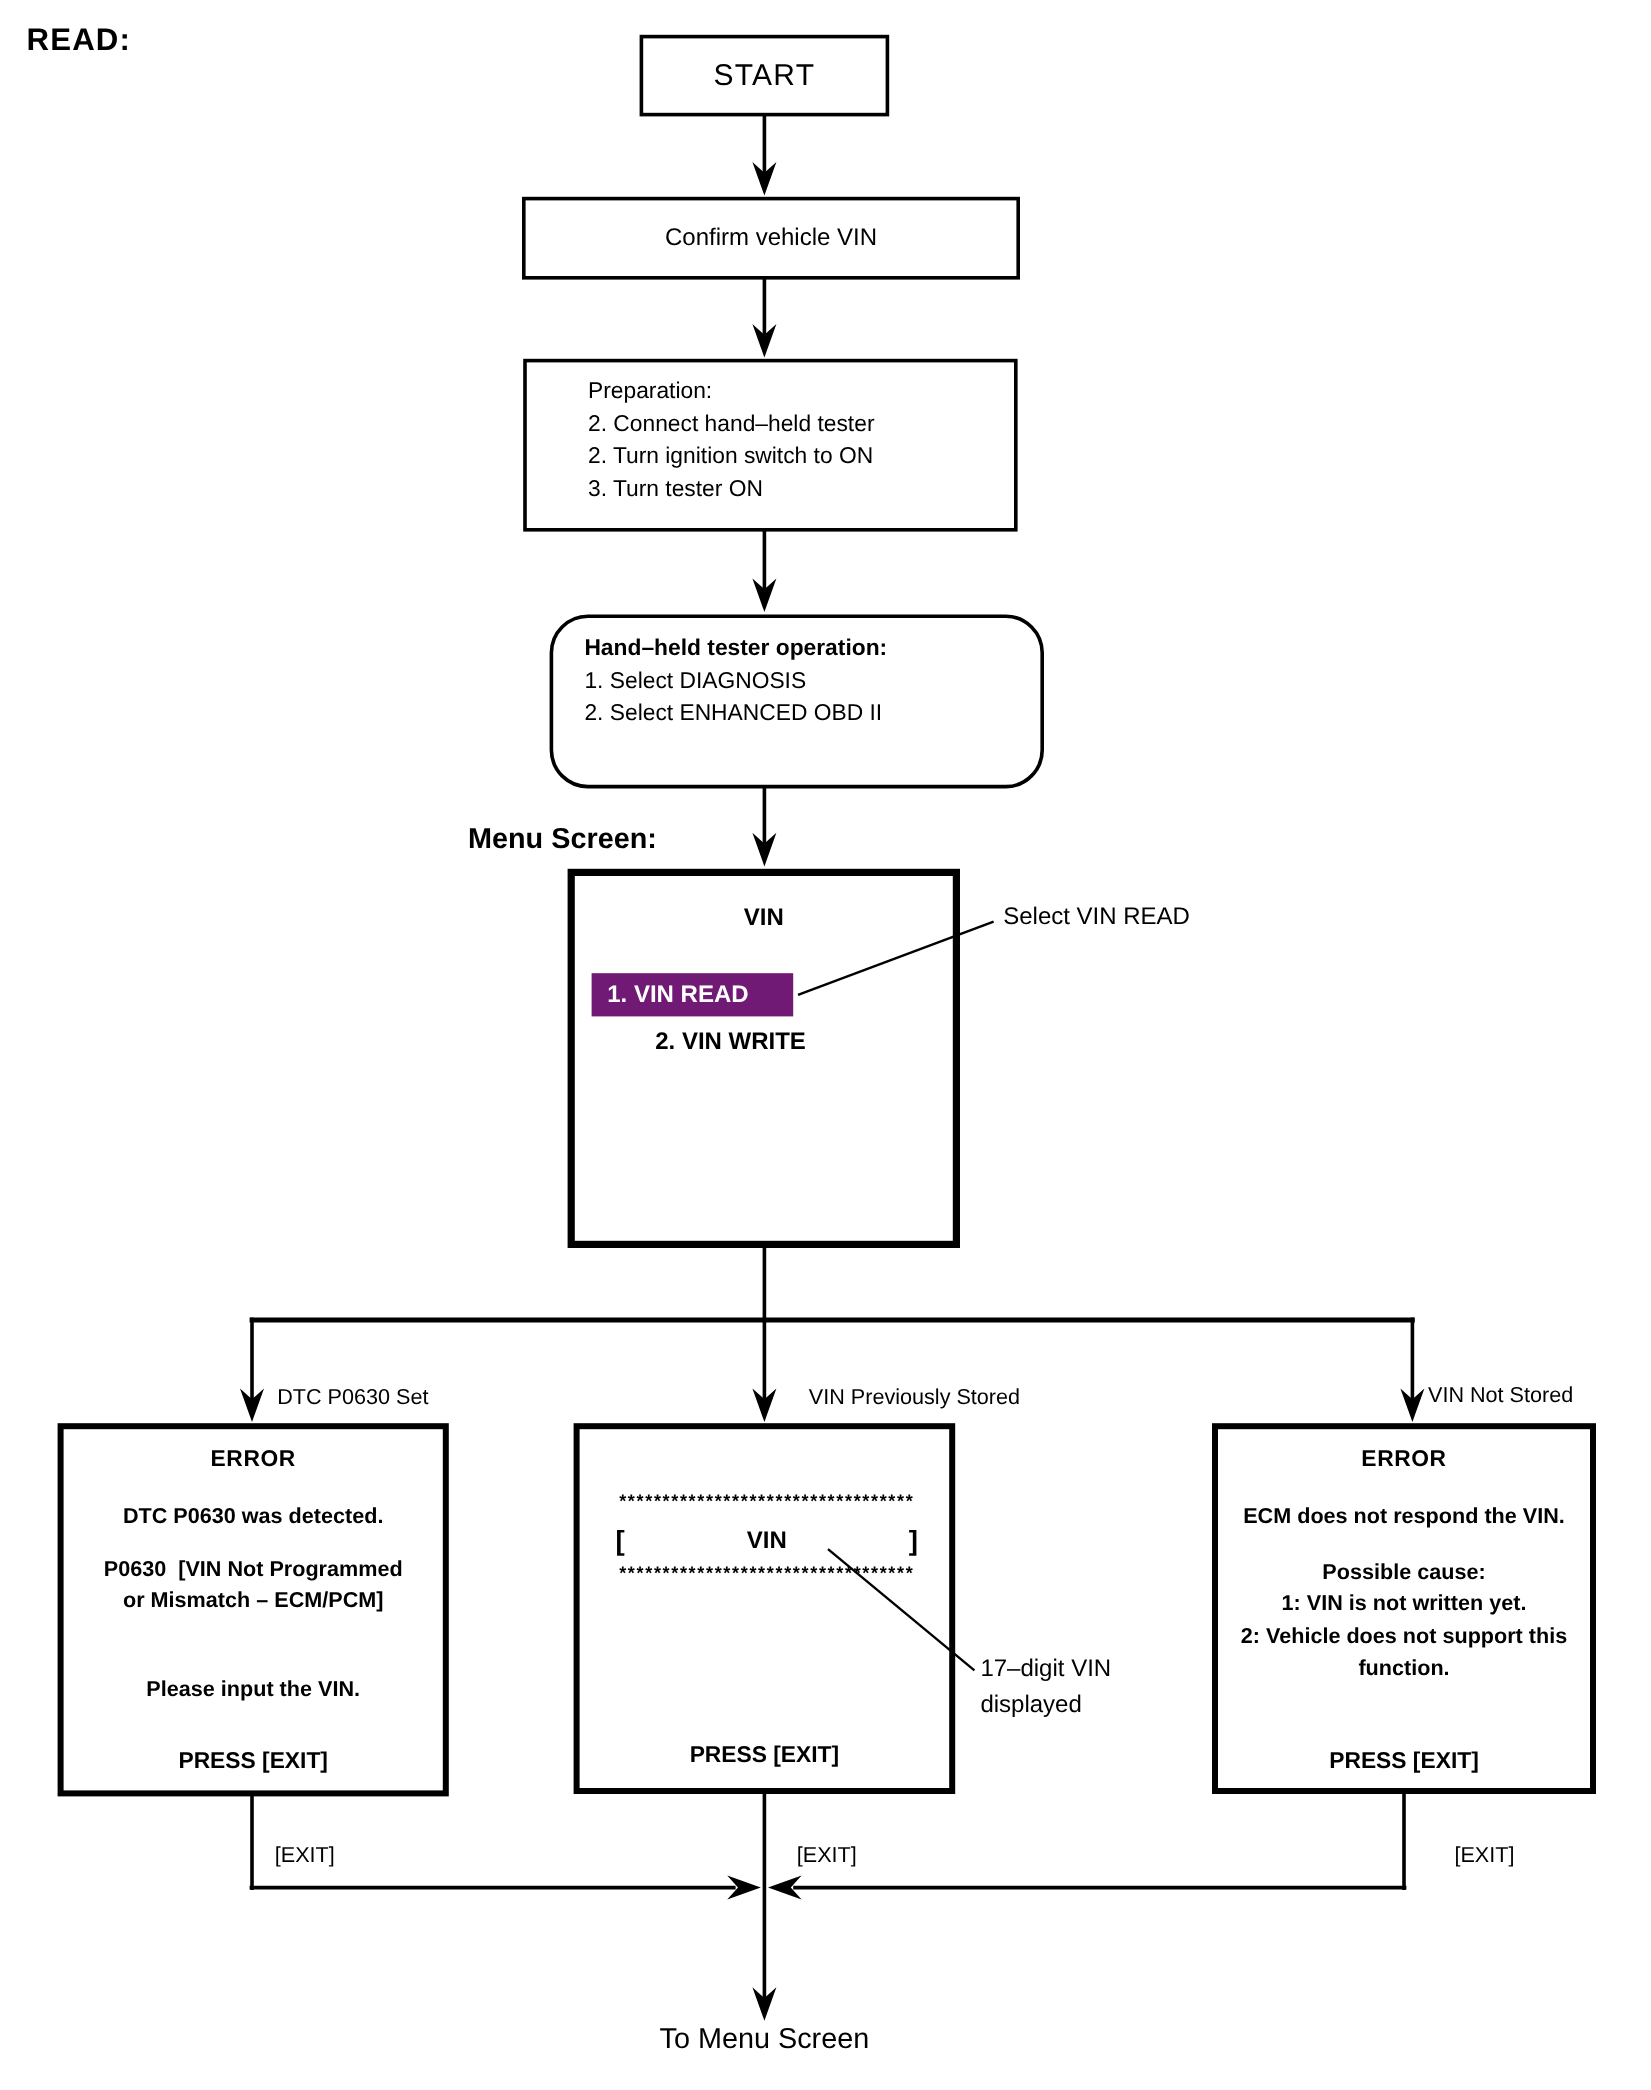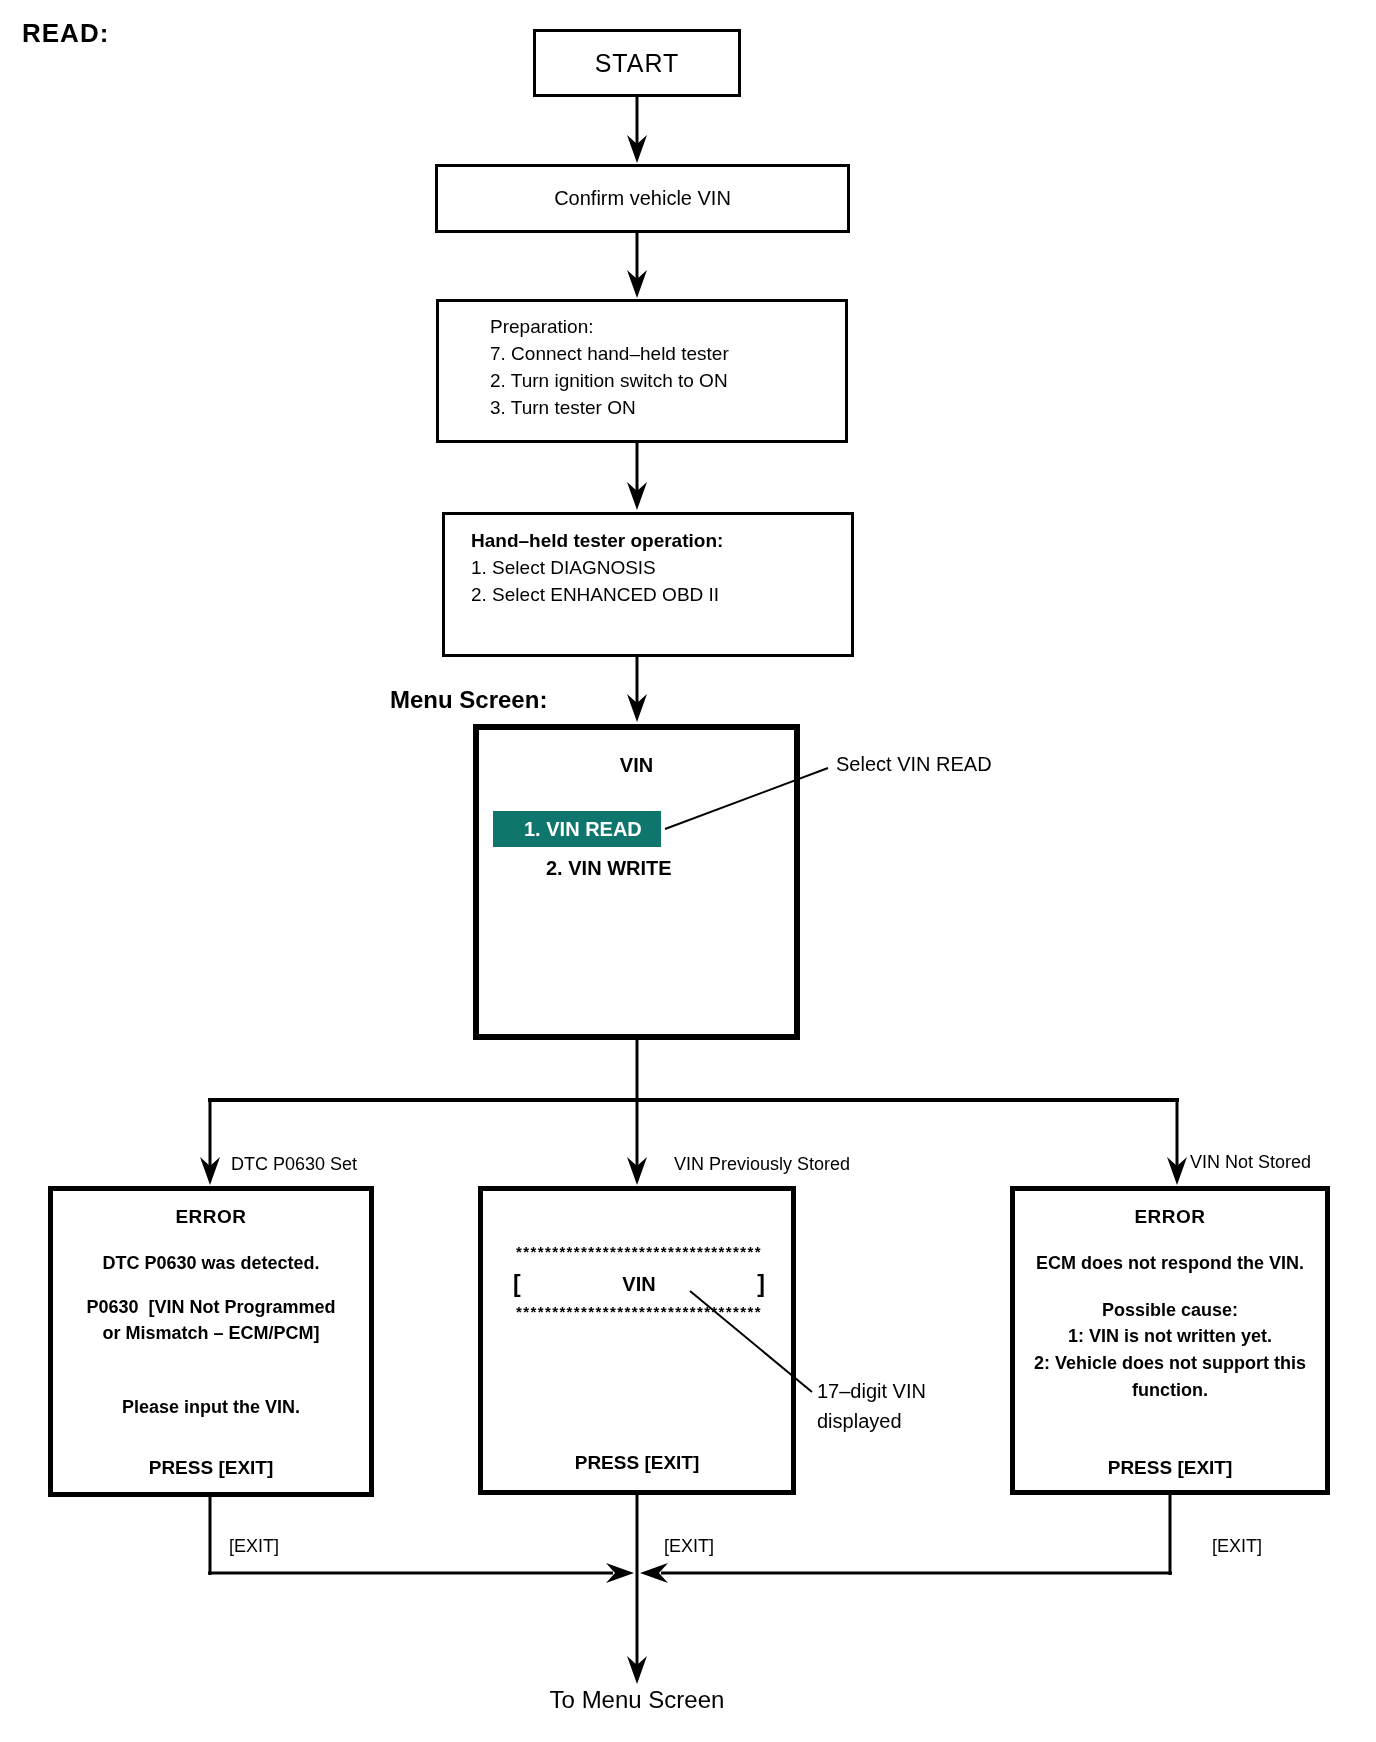--- a/index.html
+++ b/index.html
@@ -10,31 +10,31 @@
   .abs { position:absolute; }
   .box { position:absolute; background:#fff; border:3px solid #000; box-sizing:border-box; }
   .cflex { display:flex; align-items:center; justify-content:center; }
 
   .read-heading { left:22px; top:18px; font-size:26px; font-weight:bold; letter-spacing:1px; }
 
   .start-box   { left:533px; top:29px;  width:208px; height:68px; font-size:25px; letter-spacing:1px; }
   .confirm-box { left:435px; top:164px; width:415px; height:69px; font-size:20px; }
 
   .prep-box    { left:436px; top:299px; width:412px; height:144px; padding:11px 0 0 51px; font-size:19px; line-height:27px; }
-  .tester-box  { left:442px; top:512px; width:412px; height:145px; padding:12px 0 0 26px; font-size:19px; line-height:27px; }
+  .tester-box  { left:458px; top:512px; width:412px; height:145px; padding:12px 0 0 26px; font-size:19px; line-height:27px;border-radius:32px; }
   .bold-line { font-weight:bold; }
 
   .menu-caption { left:390px; top:686px; font-size:24px; font-weight:bold; }
 
   .menu-box { left:473px; top:724px; width:327px; height:316px; border-width:6px; }
   .menu-title { position:absolute; left:0; right:0; top:24px; text-align:center; font-weight:bold; font-size:20px; }
   .menu-item-selected {
     position:absolute; left:14px; top:81px; width:168px; height:36px;
-    background:#0f766e; color:#fff; font-weight:bold; font-size:20px;
-    line-height:36px; padding-left:31px; box-sizing:border-box;
+    background:#701a75; color:#fff; font-weight:bold; font-size:20px;
+    line-height:36px; padding-left:13px; box-sizing:border-box;
   }
   .menu-item-write { position:absolute; left:27px; top:127px; font-weight:bold; font-size:20px;margin-left:40px; }
 
   .select-callout { left:836px; top:753px; font-size:20px; }
 
   .branch-tag { position:absolute; font-size:18px; white-space:nowrap; }
   .tag-dtc    { left:231px;  top:1154px; }
   .tag-stored { left:674px;  top:1154px; }
   .tag-nostore{ left:1190px; top:1152px; }
 
@@ -120,21 +120,21 @@
   <div class="box start-box cflex layer">
     <span>START</span>
   </div>
 
   <div class="box confirm-box cflex layer">
     <span>Confirm vehicle VIN</span>
   </div>
 
   <div class="box prep-box layer">
     <div>Preparation:</div>
-    <div>7. Connect hand–held tester</div>
+    <div>2. Connect hand–held tester</div>
     <div>2. Turn ignition switch to ON</div>
     <div>3. Turn tester ON</div>
   </div>
 
   <div class="box tester-box layer">
     <div class="bold-line">Hand–held tester operation:</div>
     <div>1. Select DIAGNOSIS</div>
     <div>2. Select ENHANCED OBD II</div>
   </div>
 

